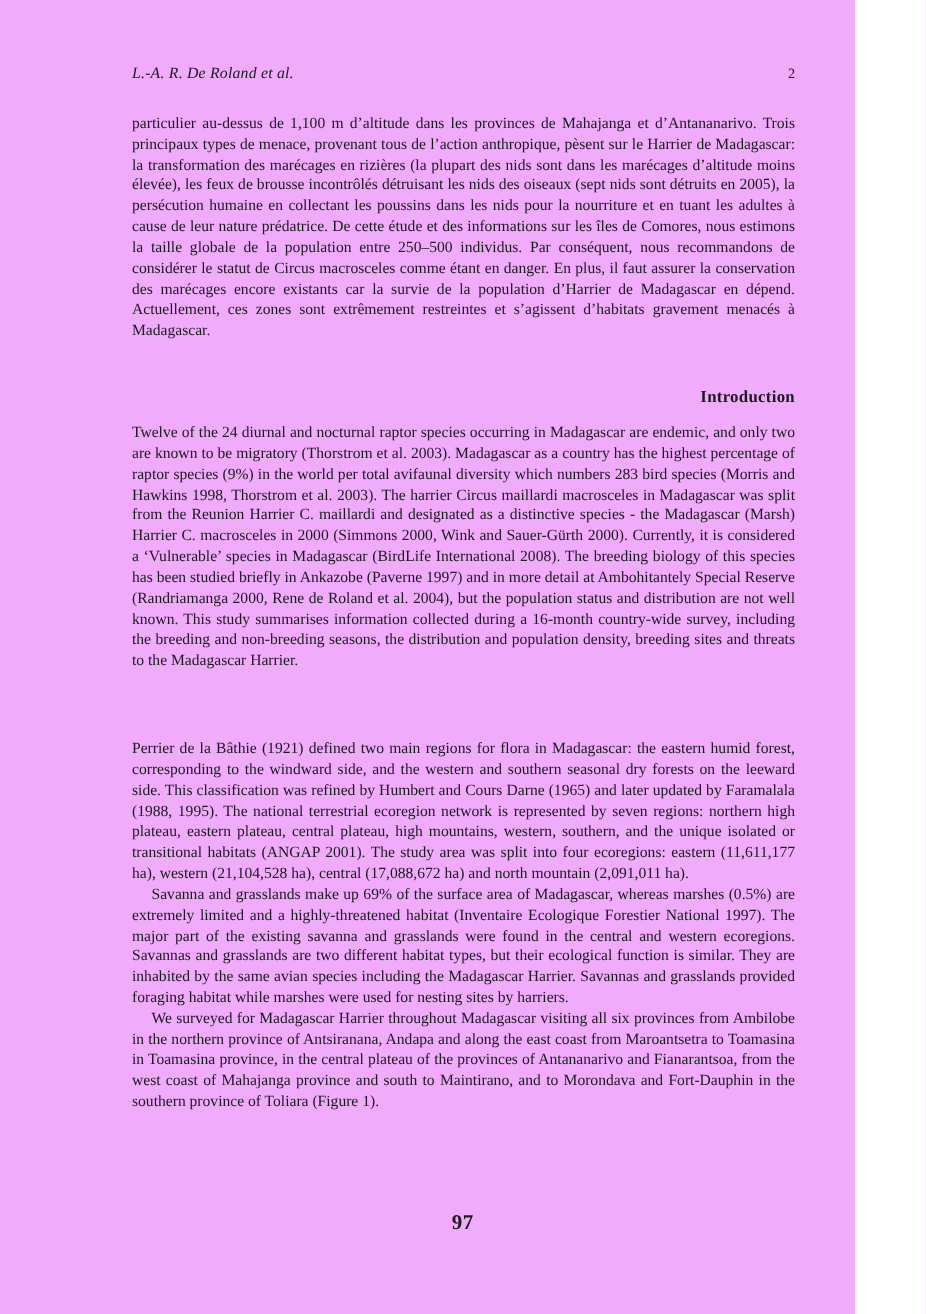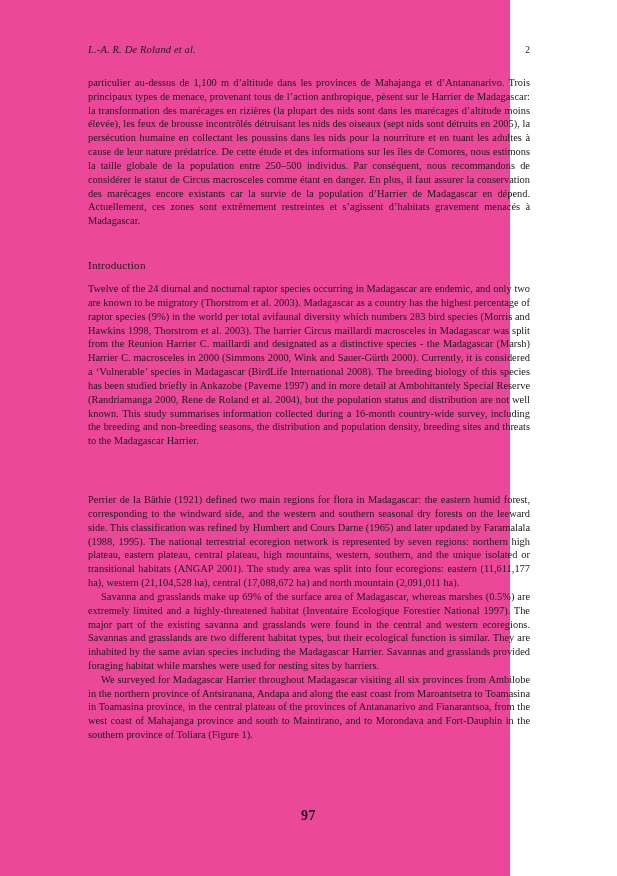--- a/index.html
+++ b/index.html
@@ -11,23 +11,23 @@
     width: 617px;
     height: 876px;
     font-family: "Liberation Serif", serif;
     color: #1a1a1a;
     position: relative;
     overflow: hidden;
   }
   .page {
     position: absolute;
     left: 0; top: 0;
-    width: 510px;
+    width: 570px;
     height: 876px;
-    background: #ec4899;
+    background: #f0abfc;
   }
   .content {
     position: absolute;
     left: 88px;
     top: 44px;
     width: 442px;
   }
   .runhead {
     display: flex;
     justify-content: space-between;
@@ -50,24 +50,25 @@
     line-height: 1.33;
     text-align: justify;
     text-justify: inter-word;
     hyphens: none;
   }
   p.indent {
     text-indent: 13px;
   }
   h2.section {
     font-size: 11.2px;
-    font-weight: normal;
+    font-weight: bold;
     margin: 0;
     padding: 0;
     letter-spacing: 0.2px;
+    text-align: right;
   }
   .gap-abstract-intro { height: 31px; }
   .gap-head-body { height: 11px; }
   .gap-intro-study { height: 34px; }
   .folio {
     position: absolute;
     left: 0;
     top: 808px;
     width: 617px;
     text-align: center;

